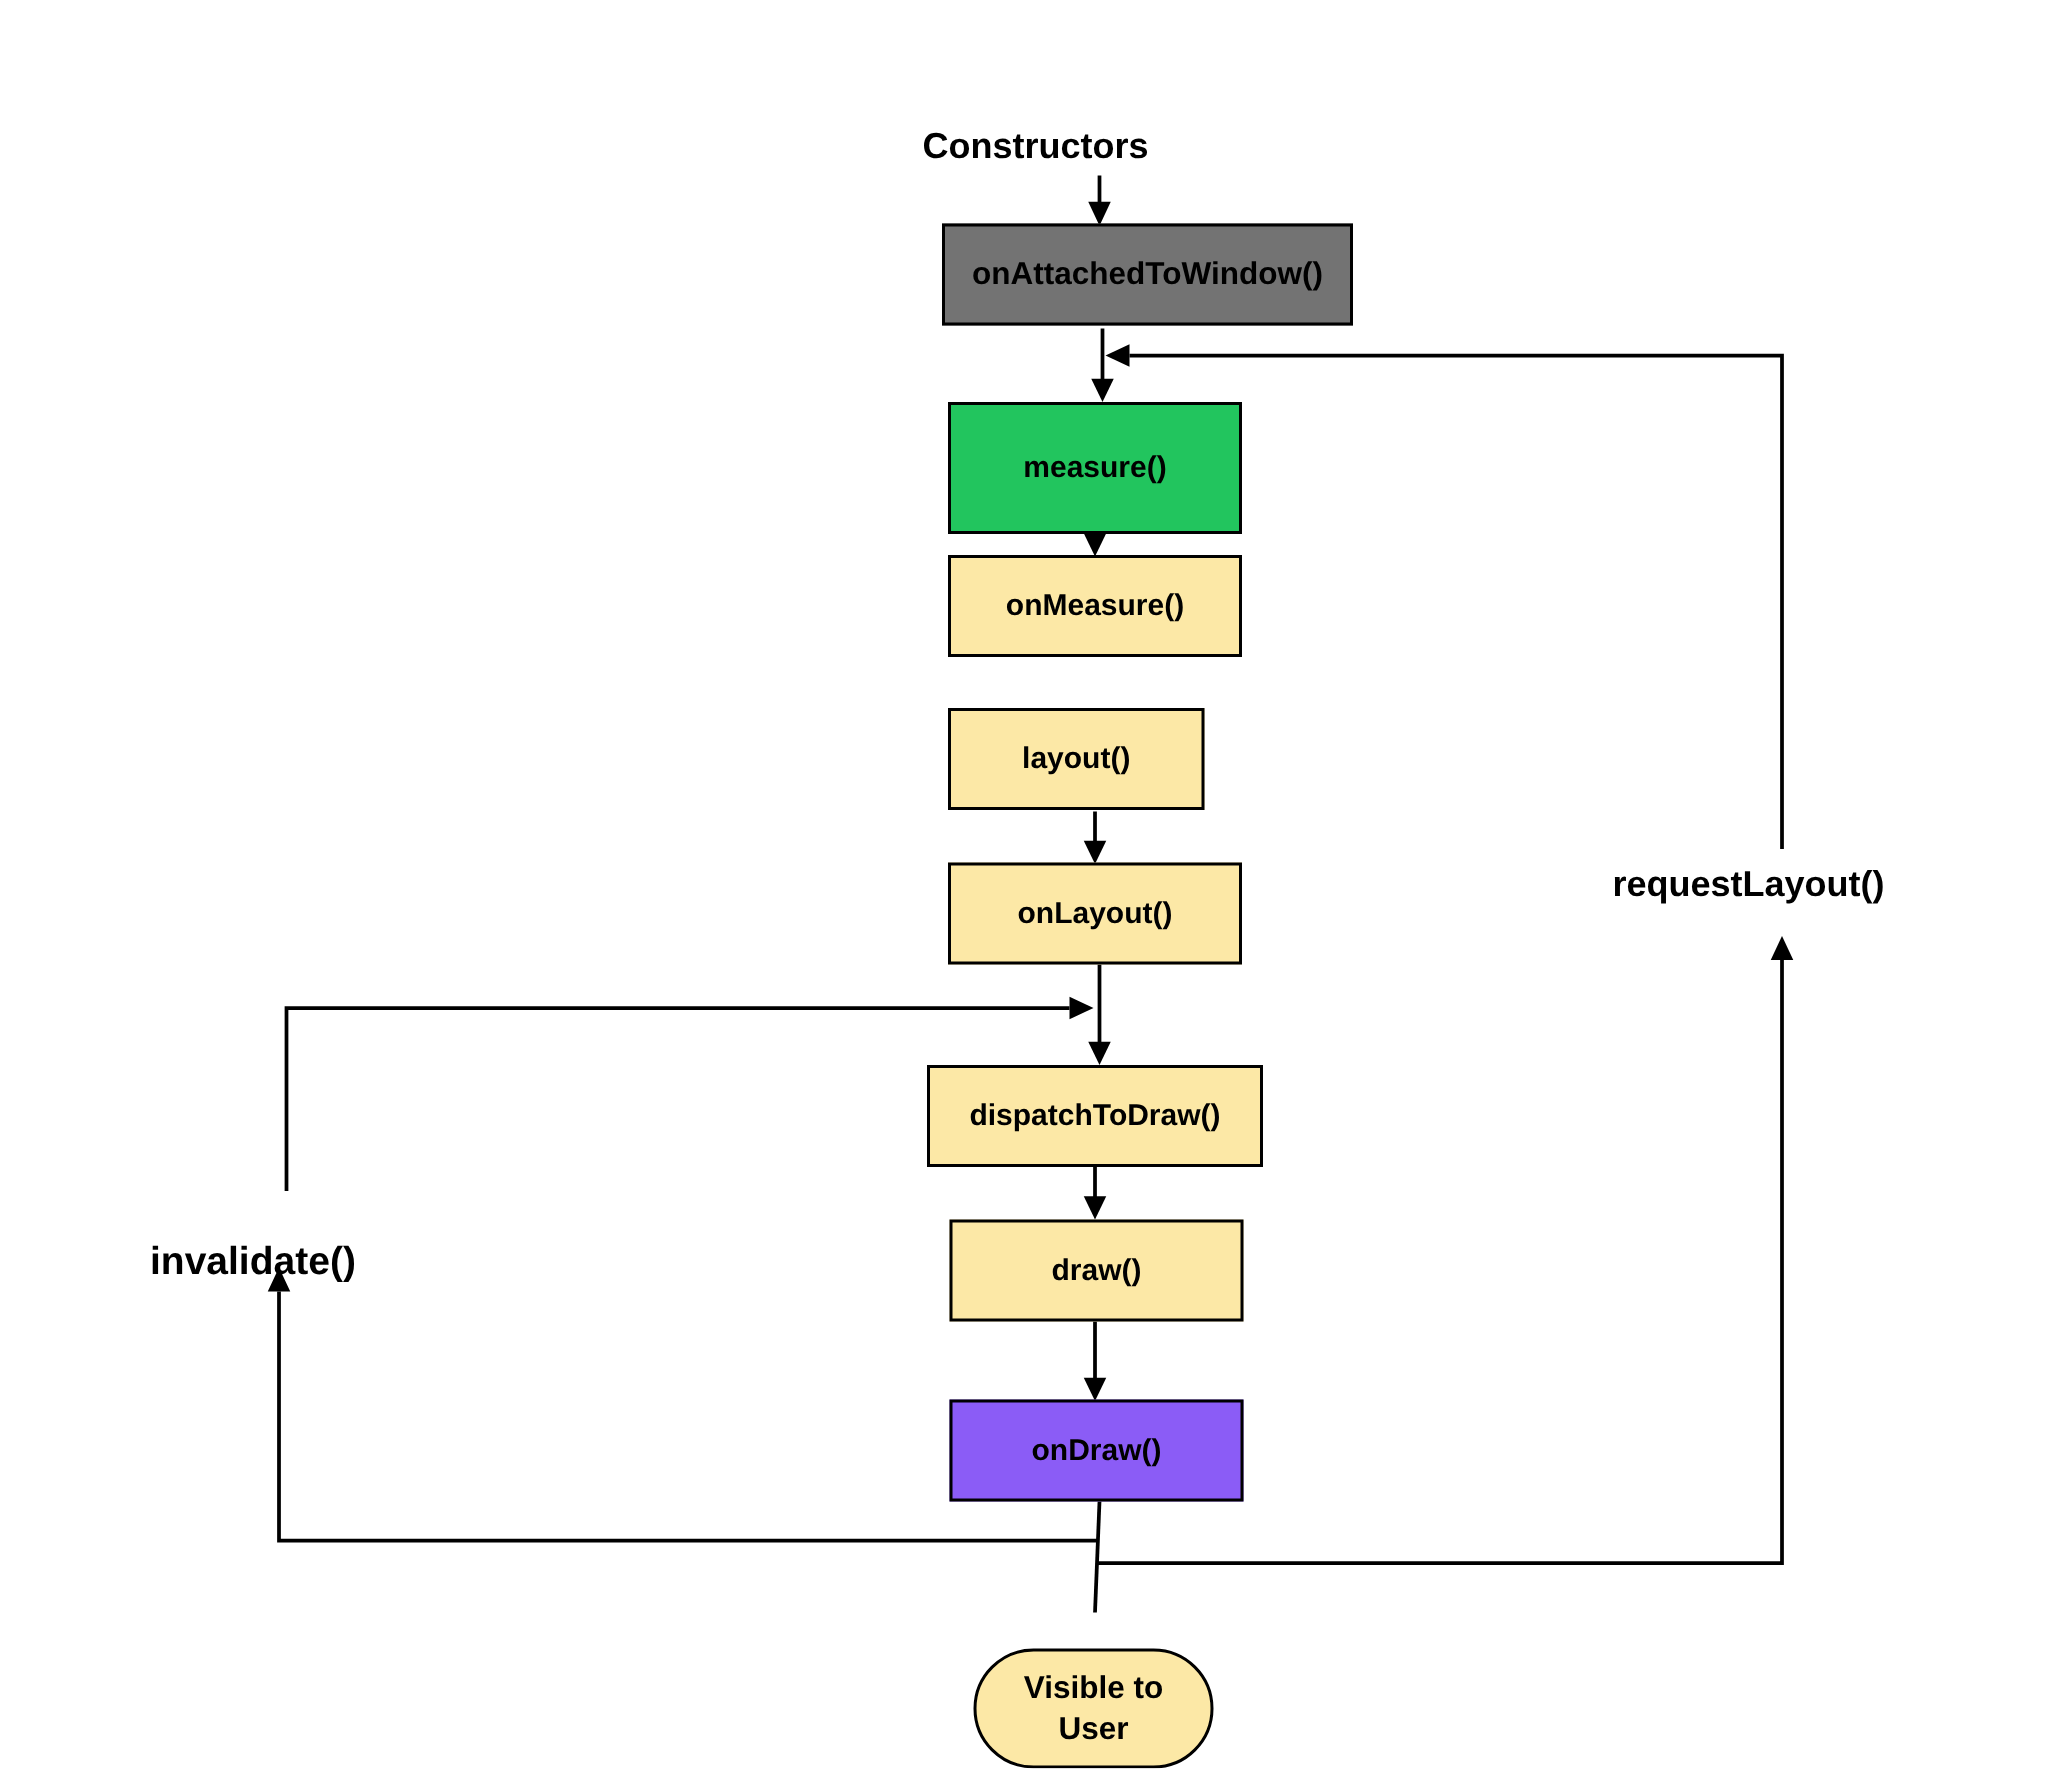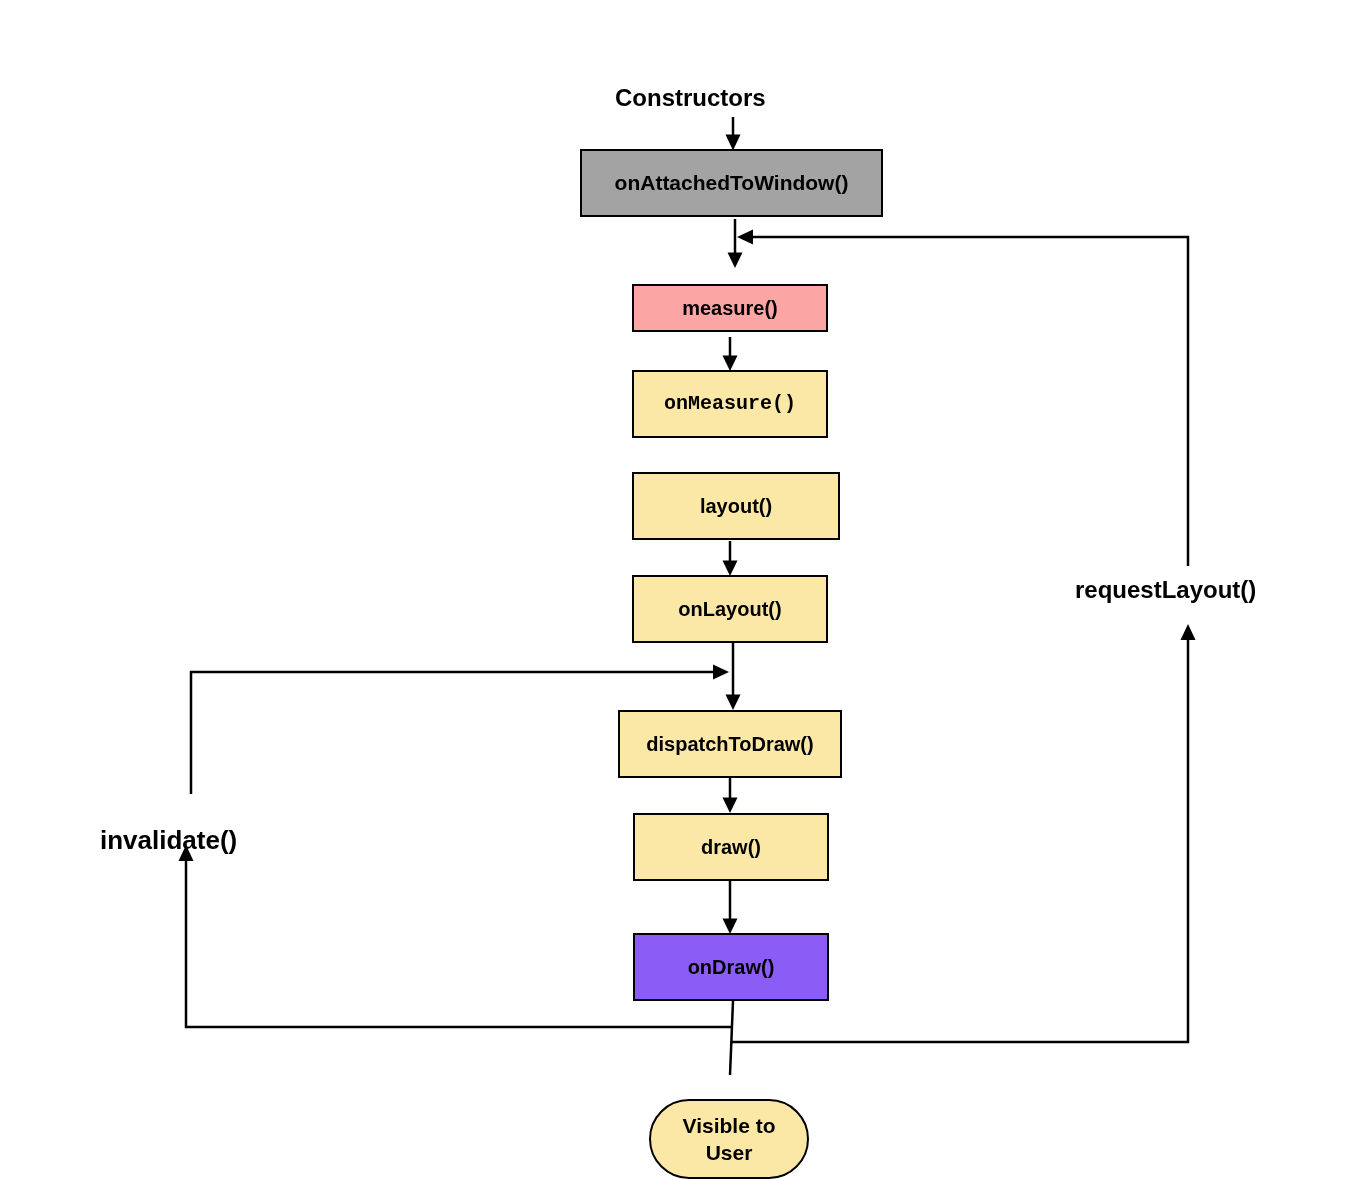--- a/index.html
+++ b/index.html
@@ -138,33 +138,33 @@
       <polygon points="1180.5,640 1195.5,640 1188,624"></polygon>
     </g>
   </svg>
 
   <div class="float-label title" style="left:615px; top:84px; width:240px;">Constructors</div>
 
   <div class="float-label invalidate" style="left:100px; top:804px; width:200px;">invalidate()</div>
 
   <div class="float-label requestlayout" style="left:1075px; top:576px; width:220px;">requestLayout()</div>
 
-  <div class="node wide-label" style="left: 580px; top: 149px; width: 303px; height: 68px; background-color: #a3a3a3;">
+  <div class="node wide-label" style="left: 628px; top: 149px; width: 274px; height: 68px; background-color: #737373;">
     <span>onAttachedToWindow()</span>
   </div>
 
-  <div class="node" style="left: 632px; top: 284px; width: 196px; height: 48px; background-color: #fca5a5;">
+  <div class="node" style="left: 632px; top: 268px; width: 196px; height: 88px; background-color: #22c55e;">
     <span>measure()</span>
   </div>
 
-  <div class="node" style="left: 632px; top: 370px; width: 196px; height: 68px; background-color: rgb(252, 232, 166); font-family: Liberation Mono, monospace;">
+  <div class="node" style="left: 632px; top: 370px; width: 196px; height: 68px; background-color: rgb(252, 232, 166);">
     <span>onMeasure()</span>
   </div>
 
-  <div class="node" style="left: 632px; top: 472px; width: 208px; height: 68px; background-color: rgb(252, 232, 166);">
+  <div class="node" style="left: 632px; top: 472px; width: 171px; height: 68px; background-color: rgb(252, 232, 166);">
     <span>layout()</span>
   </div>
 
   <div class="node" style="left: 618px; top: 710px; width: 224px; height: 68px; background-color: rgb(252, 232, 166);">
     <span>dispatchToDraw()</span>
   </div>
 
   <div class="node" style="left: 632px; top: 575px; width: 196px; height: 68px; background-color: rgb(252, 232, 166);">
     <span>onLayout()</span>
   </div>

